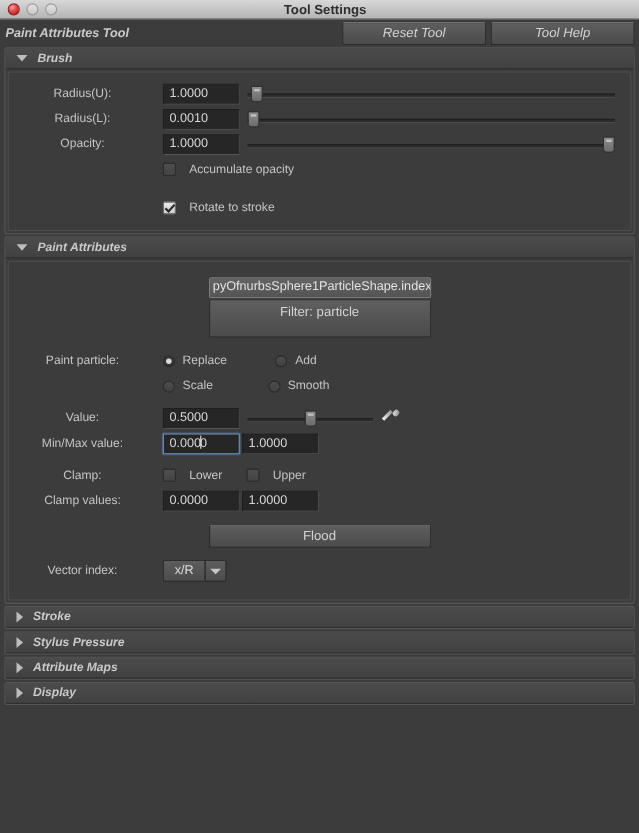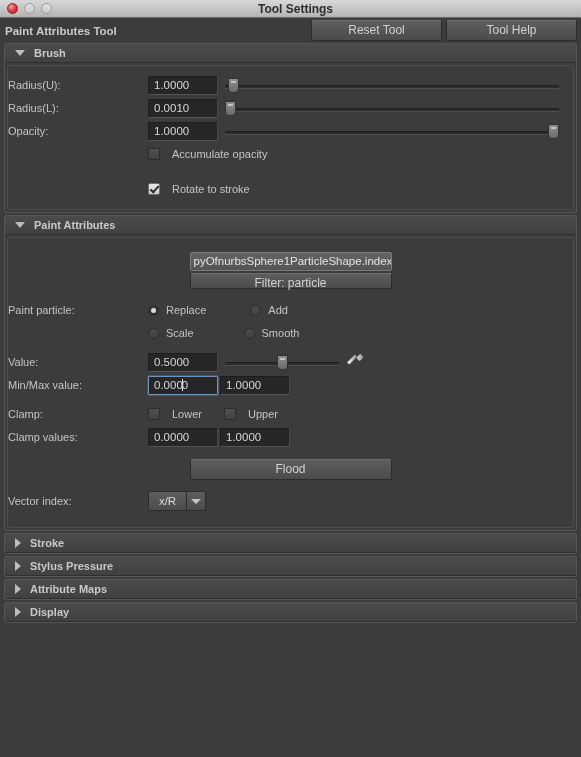--- a/index.html
+++ b/index.html
@@ -56,20 +56,21 @@
   }
 
   
   .toolhead {
     height: 25px;
     background: #3c3c3c;
     display: flex;
     align-items: center;
     padding: 0 4px 0 5px;
     box-sizing: border-box;
+    font-style: italic;
   }
   .toolhead-title {
     font-size: 11.5px;
     font-weight: bold;
     color: #cacaca;
     flex: 1;
   }
   .btn {
     background: linear-gradient(to bottom, #5e5e5e, #4b4b4b);
     border: 1px solid #2c2c2c;
@@ -104,20 +105,21 @@
     overflow: hidden;
   }
   .frame-head {
     height: 18px;
     background: linear-gradient(to bottom, #4b4b4b, #414141);
     border-bottom: 1px solid #2f2f2f;
     display: flex;
     align-items: center;
     padding-left: 10px;
     cursor: default;
+    font-style: italic;
   }
   .arrow {
     width: 0; height: 0;
     margin-right: 9px;
   }
   .arrow.open {
     border-left: 5px solid transparent;
     border-right: 5px solid transparent;
     border-top: 6px solid #bdbdbd;
   }
@@ -143,21 +145,21 @@
 
   
   .row {
     display: flex;
     align-items: center;
     height: 22px;
     margin-bottom: 1px;
   }
   .lbl {
     width: 140px;
-    text-align: left;
+    text-align: center;
     padding-right: 6px;
     font-size: 11px;
     color: #c4c4c4;
     flex: none;
     box-sizing: border-box;
     white-space: nowrap;
   }
   .field {
     background: #262626;
     border: 1px solid #1d1d1d;
@@ -372,21 +374,21 @@
     font-size: 11.5px;
     text-align: left;
     padding: 0 3px;
     box-sizing: border-box;
     border-radius: 2px;
     white-space: nowrap;
     overflow: hidden;
   }
   .filter-btn {
     width: 202px;
-    height: 16px;
+    height: 34px;
     line-height: 18px;
     margin-top: 2px;
   }
   .flood-btn {
     width: 202px;
     height: 21px;
     line-height: 19px;
   }
 
   

